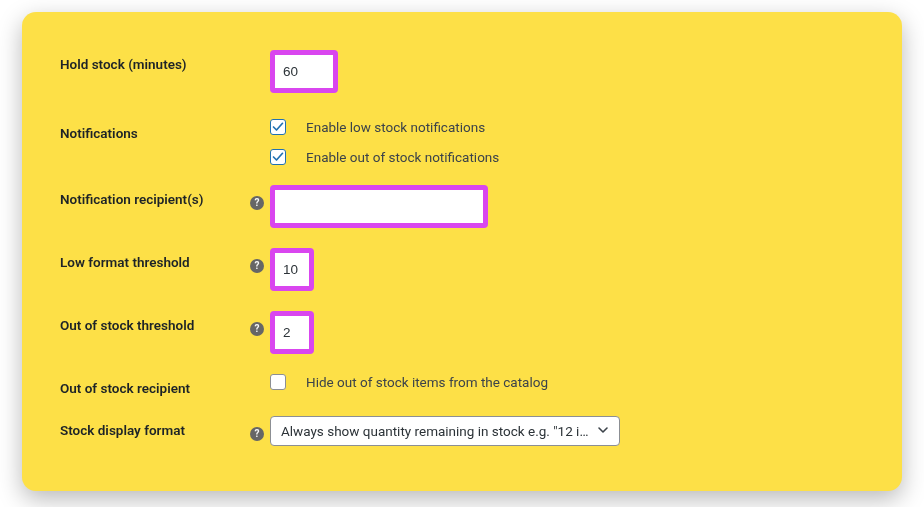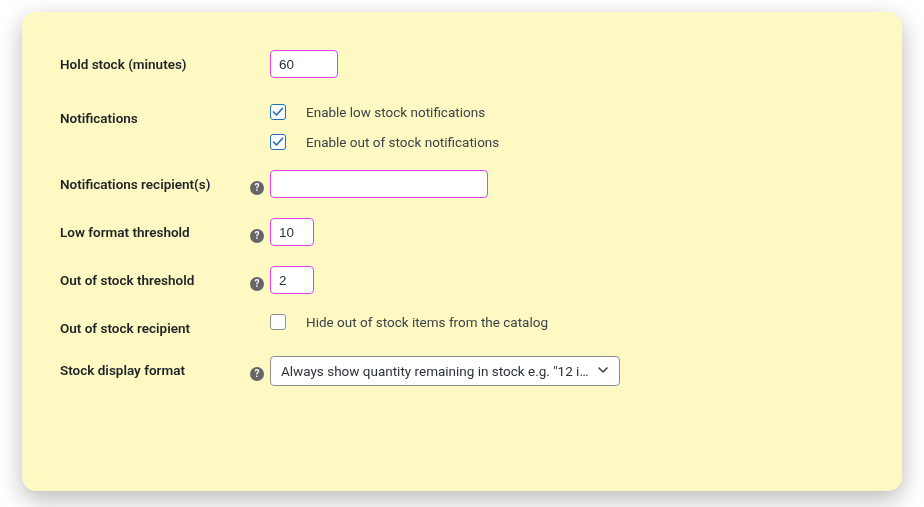--- a/index.html
+++ b/index.html
@@ -8,21 +8,21 @@
     font-family: -apple-system, BlinkMacSystemFont, "Segoe UI", Roboto, sans-serif;
     background:#fff;
     width:924px;
     height:507px;
     overflow:hidden;
   }
   .panel {
     position:absolute;
     left:22px; top:12px;
     width:880px; height:479px;
-    background:#fef9c3;
+    background:#fde047;
     border-radius:14px;
     box-shadow: 0 8px 24px rgba(0,0,0,0.28);
     padding:38px 0 0 0;
   }
   .row {
     display:flex;
     align-items:flex-start;
     padding:0 38px;
     margin-bottom:20px;
   }
@@ -52,24 +52,24 @@
     font-size:10px;
     font-weight:700;
     line-height:14px;
     text-align:center;
     display:inline-block;
   }
   input[type=text] {
     font-size:13.5px;
     color:#2c3338;
     padding:4px 8px;
-    border:1px solid #d946ef;
+    border:5px solid #d946ef;
     border-radius:4px;
     background:#fff;
-    height:28px;
+    height:43px;
   }
   .w-num{ width:68px; }
   .w-num-sm{ width:44px; }
   .w-med{ width:218px; }
   .desc {
     color:#6c7781;
     font-size:13.5px;
     margin-top:8px;
     line-height:1.4;
   }
@@ -150,21 +150,21 @@
           <svg viewBox="0 0 16 16">
               <path d="M2 8 L6 12 L14 3" stroke="#2271b1" stroke-width="2.2" fill="none" stroke-linecap="round" stroke-linejoin="round"></path>
             </svg>
         </span>
         <span class="chk-label">Enable out of stock notifications</span>
       </div>
     </div>
   </div>
 
   <div class="row">
-    <div class="label-col">Notifications recipient(s)</div>
+    <div class="label-col">Notification recipient(s)</div>
     <div class="help-col">
       <span class="help-icon">?</span>
     </div>
     <div class="field-col">
       <input type="text" class="w-med" value="" style="">
     </div>
   </div>
 
   <div class="row">
     <div class="label-col">Low format threshold</div>

